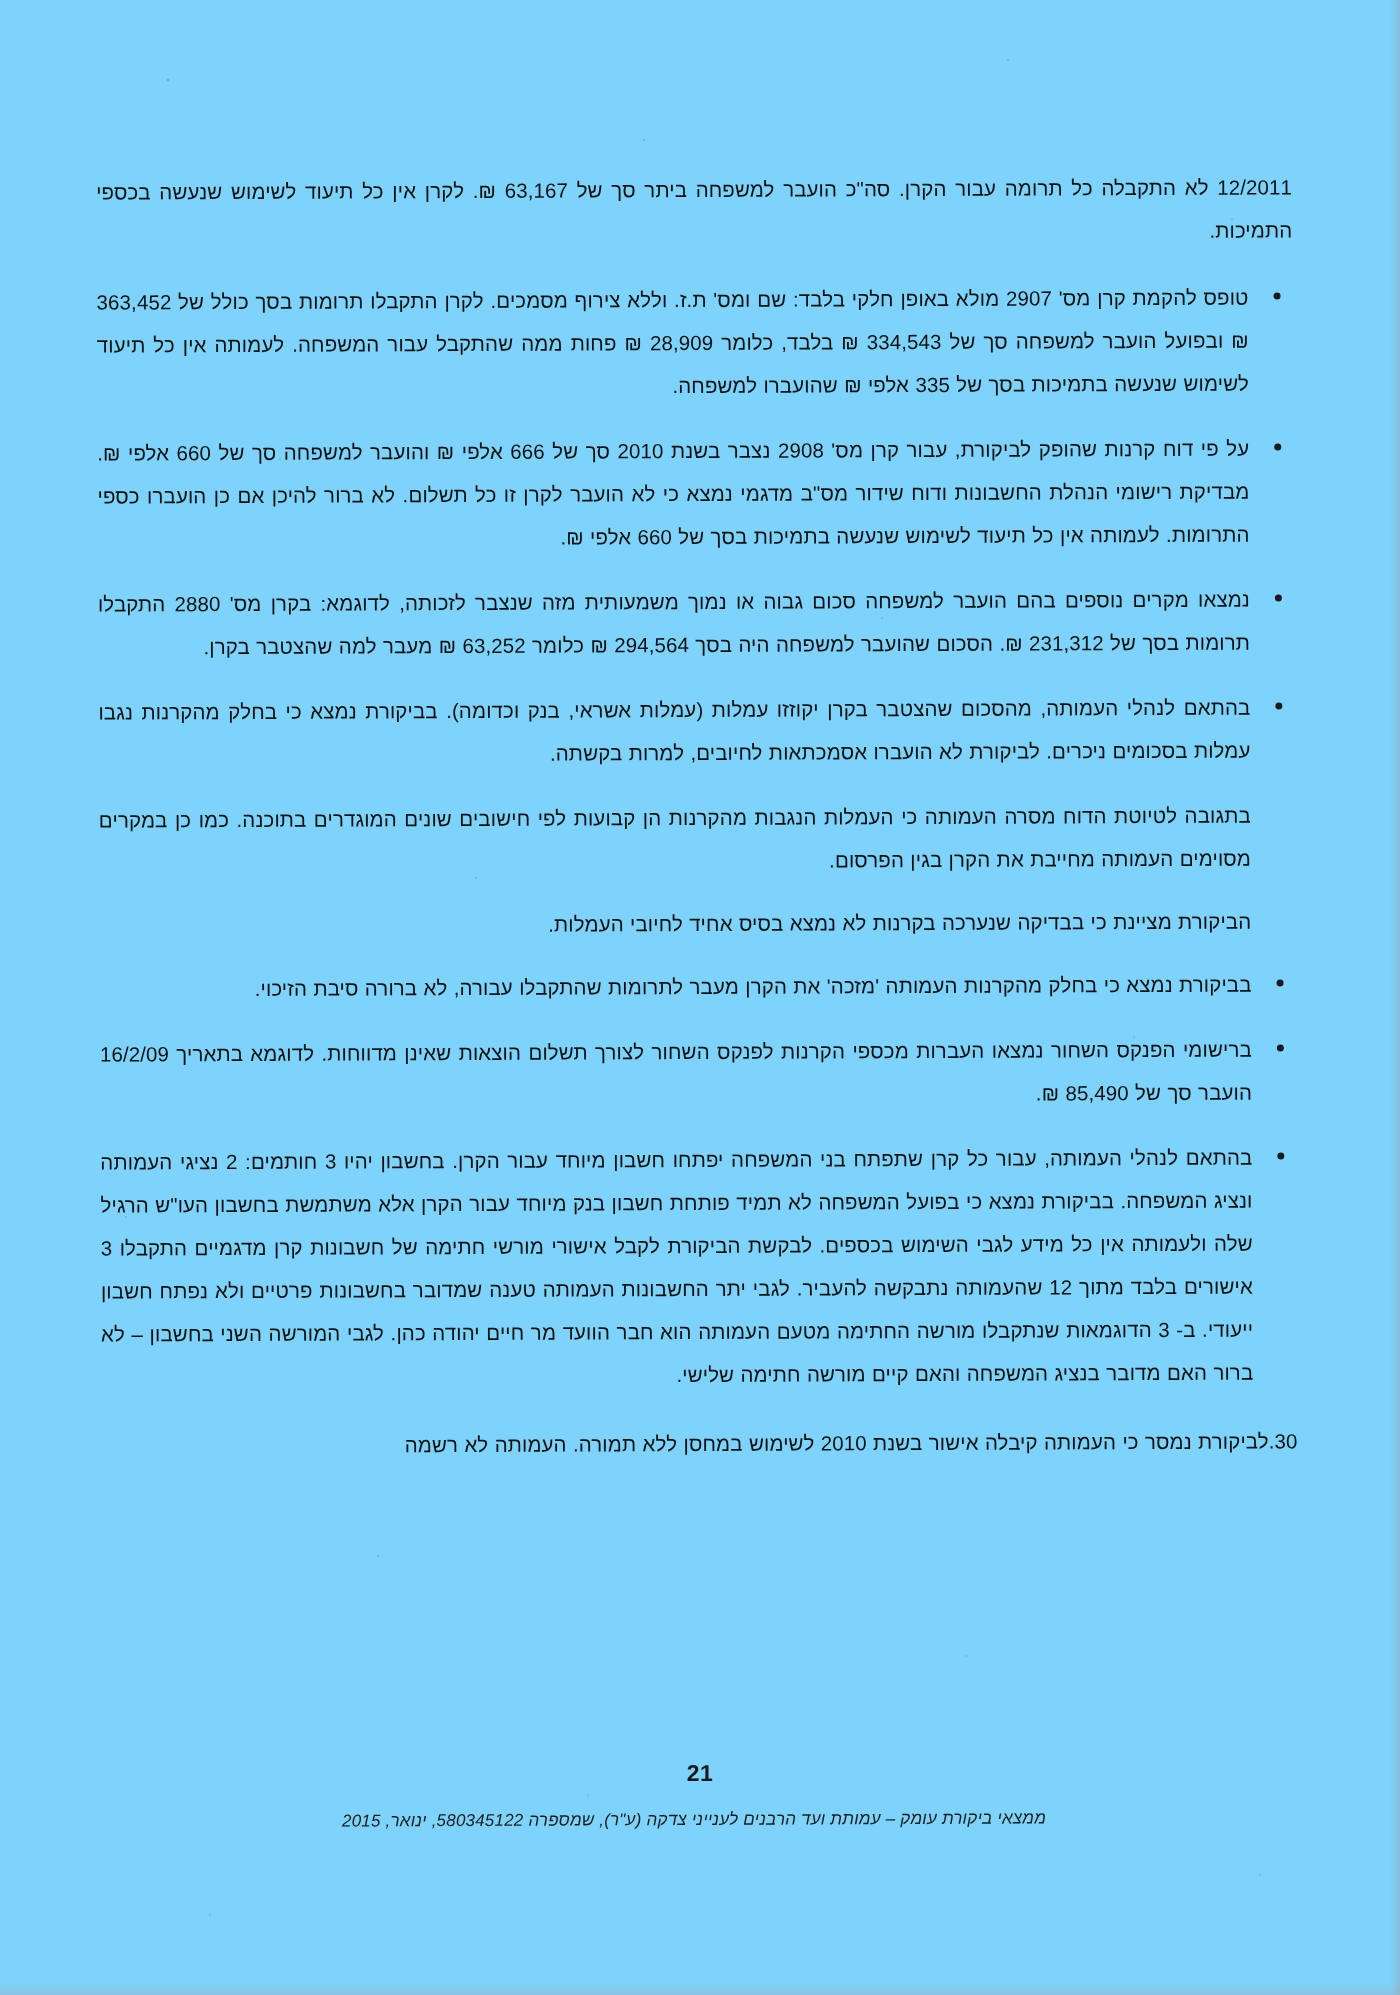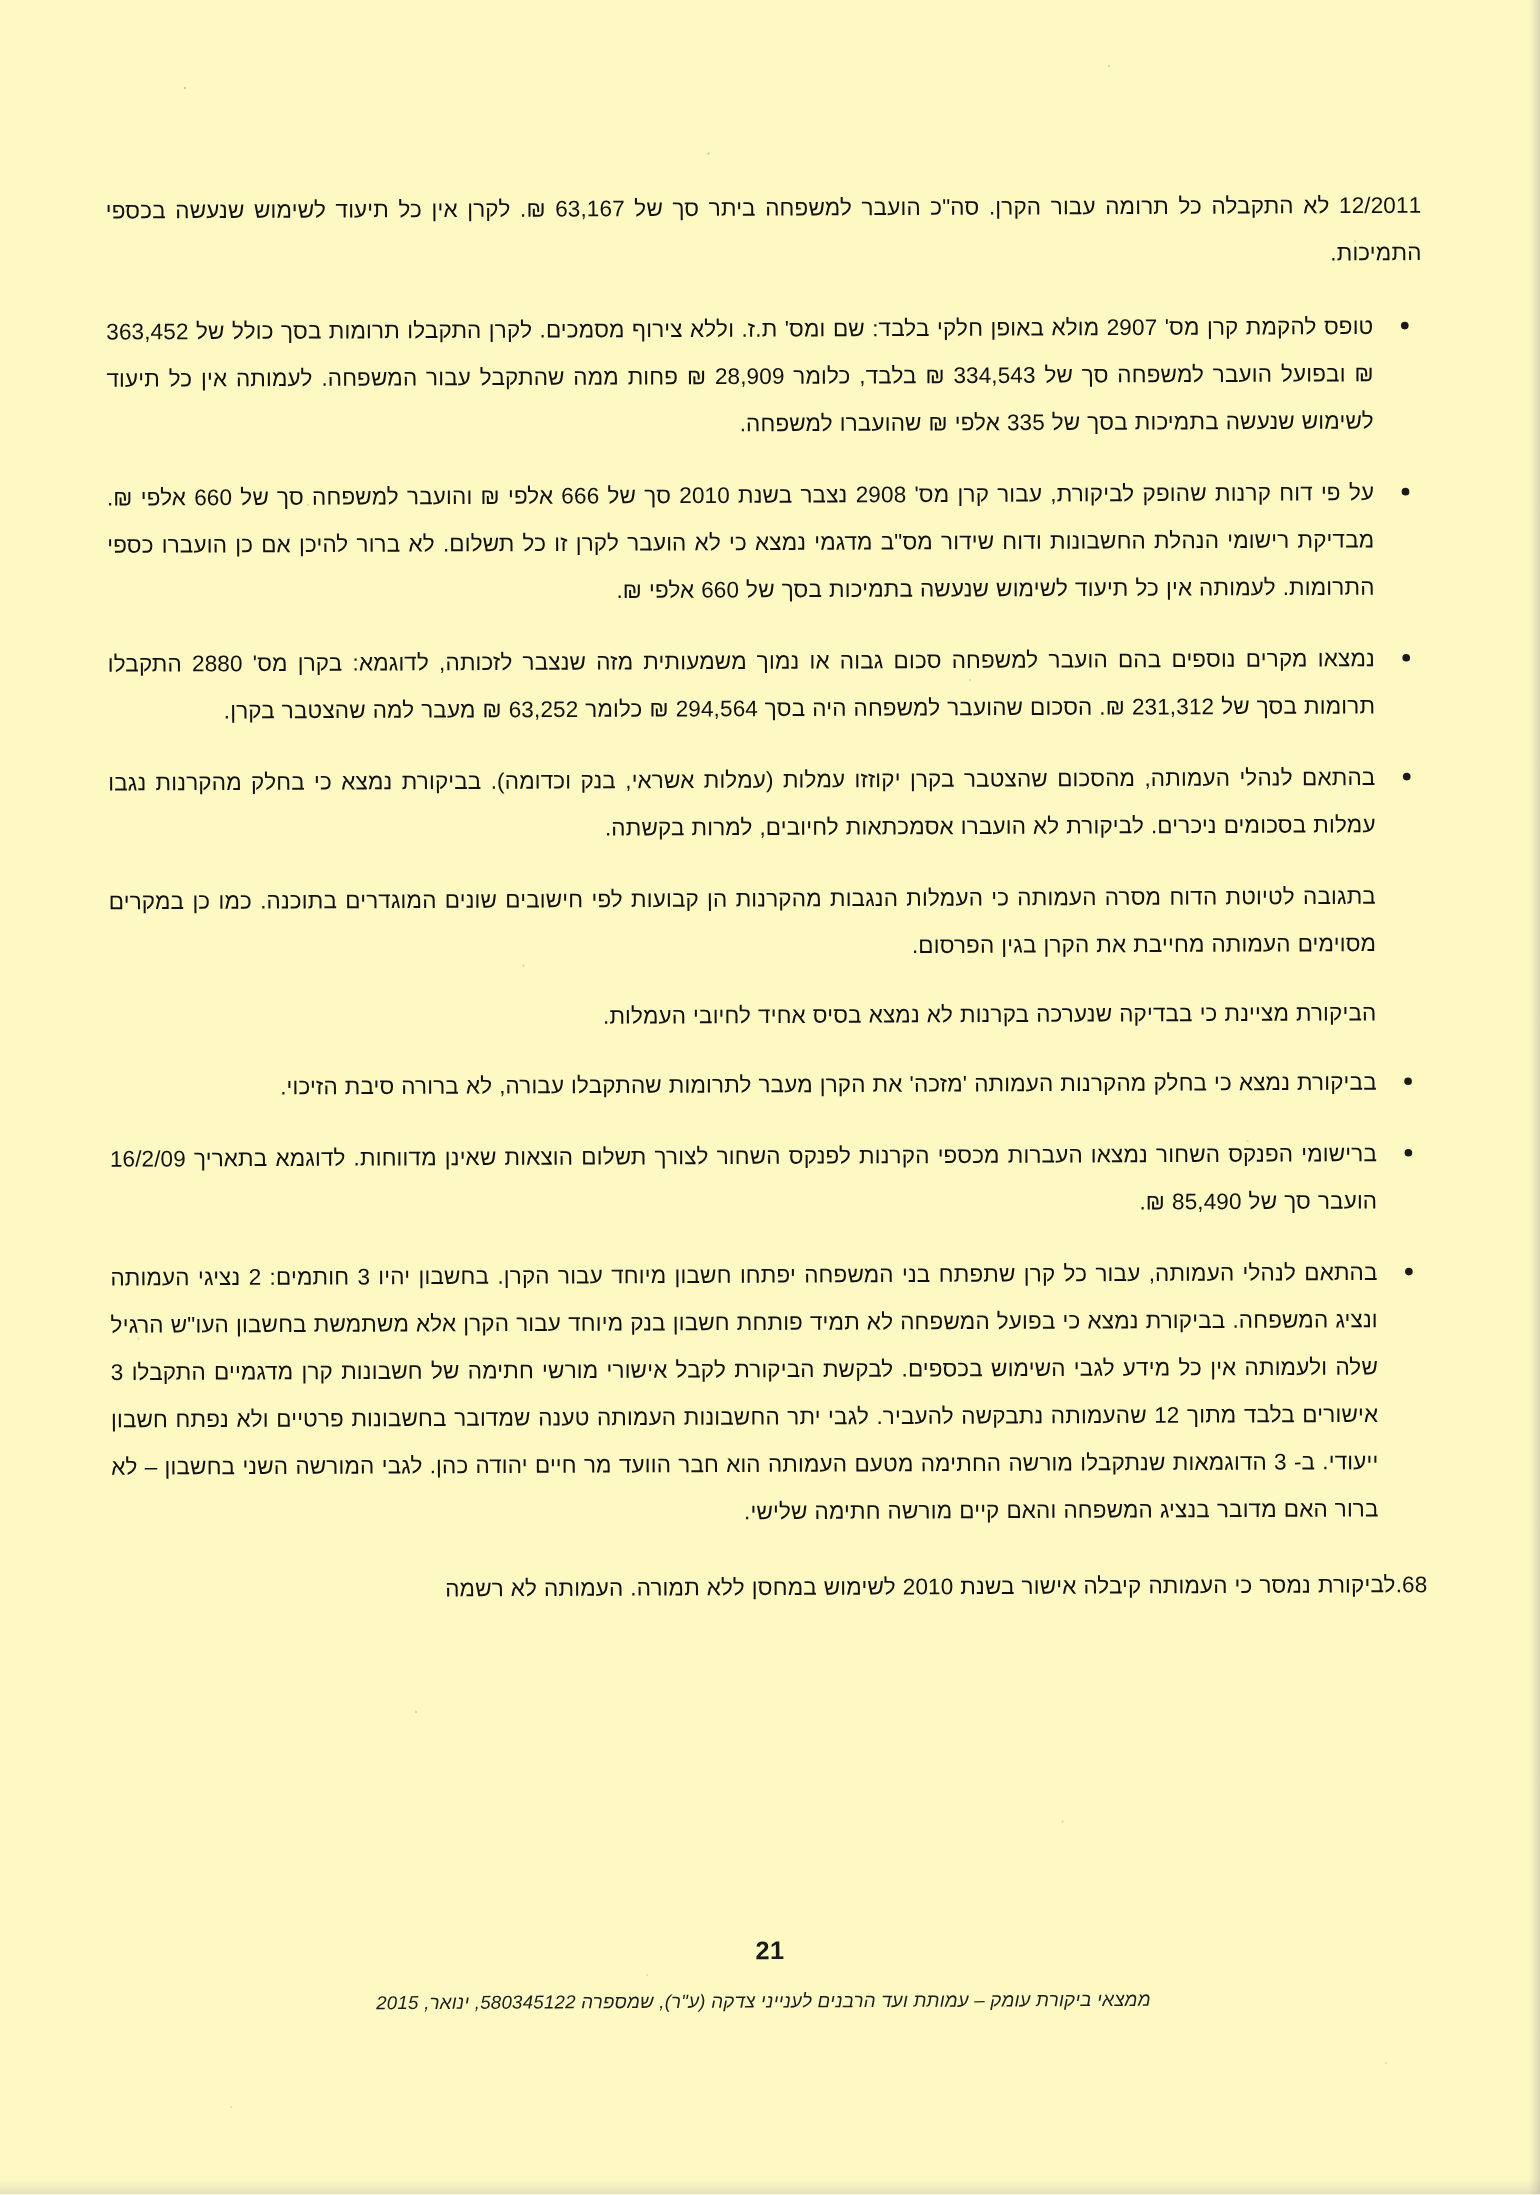--- a/index.html
+++ b/index.html
@@ -13,21 +13,21 @@
     position: relative;
     font-family: "Liberation Sans", "DejaVu Sans", sans-serif;
     color: #111111;
     overflow: hidden;
   }
 
   
   #scan-page {
     position: absolute;
     inset: 0;
-    background: #fef9c3;
+    background: #7dd3fc;
   }
 
   
   #scan-noise {
     position: absolute;
     inset: 0;
     pointer-events: none;
     opacity: .55;
     background-image:
       radial-gradient(circle at 12% 4%, rgba(60,60,60,.45) 0 1px, transparent 1.2px),
@@ -182,21 +182,21 @@
     </div>
 
     <div class="para bullet-item">
       <span>ברישומי הפנקס השחור נמצאו העברות מכספי הקרנות לפנקס השחור לצורך תשלום הוצאות שאינן מדווחות. לדוגמא בתאריך 16/2/09 הועבר סך של 85,490 ₪.</span>
     </div>
 
     <div class="para bullet-item">
       <span>בהתאם לנהלי העמותה, עבור כל קרן שתפתח בני המשפחה יפתחו חשבון מיוחד עבור הקרן. בחשבון יהיו 3 חותמים: 2 נציגי העמותה ונציג המשפחה. בביקורת נמצא כי בפועל המשפחה לא תמיד פותחת חשבון בנק מיוחד עבור הקרן אלא משתמשת בחשבון העו"ש הרגיל שלה ולעמותה אין כל מידע לגבי השימוש בכספים. לבקשת הביקורת לקבל אישורי מורשי חתימה של חשבונות קרן מדגמיים התקבלו 3 אישורים בלבד מתוך 12 שהעמותה נתבקשה להעביר. לגבי יתר החשבונות העמותה טענה שמדובר בחשבונות פרטיים ולא נפתח חשבון ייעודי. ב- 3 הדוגמאות שנתקבלו מורשה החתימה מטעם העמותה הוא חבר הוועד מר חיים יהודה כהן. לגבי המורשה השני בחשבון – לא ברור האם מדובר בנציג המשפחה והאם קיים מורשה חתימה שלישי.</span>
     </div>
 
-    <p class="para numbered-item"><span>68.</span><span>לביקורת נמסר כי העמותה קיבלה אישור בשנת 2010 לשימוש במחסן ללא תמורה. העמותה לא רשמה</span></p>
+    <p class="para numbered-item"><span>30.</span><span>לביקורת נמסר כי העמותה קיבלה אישור בשנת 2010 לשימוש במחסן ללא תמורה. העמותה לא רשמה</span></p>
 
   </div>
 
   <div class="page-number">21</div>
 
   <div class="footer-line">ממצאי ביקורת עומק – עמותת ועד הרבנים לענייני צדקה (ע"ר), שמספרה 580345122, ינואר, 2015</div>
 
   <div id="scan-noise"></div>
   <div id="scan-edge-right"></div>
   <div id="scan-edge-bottom"></div>

